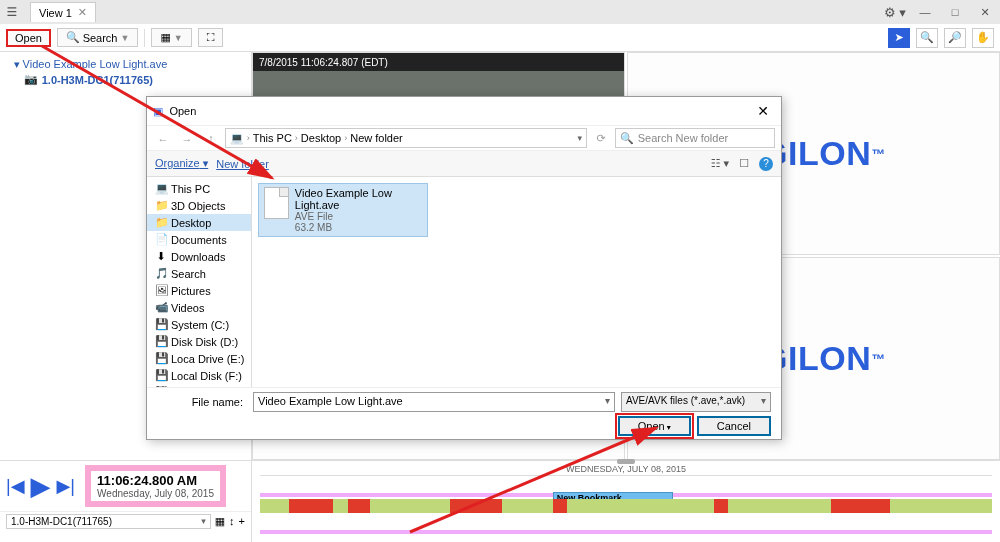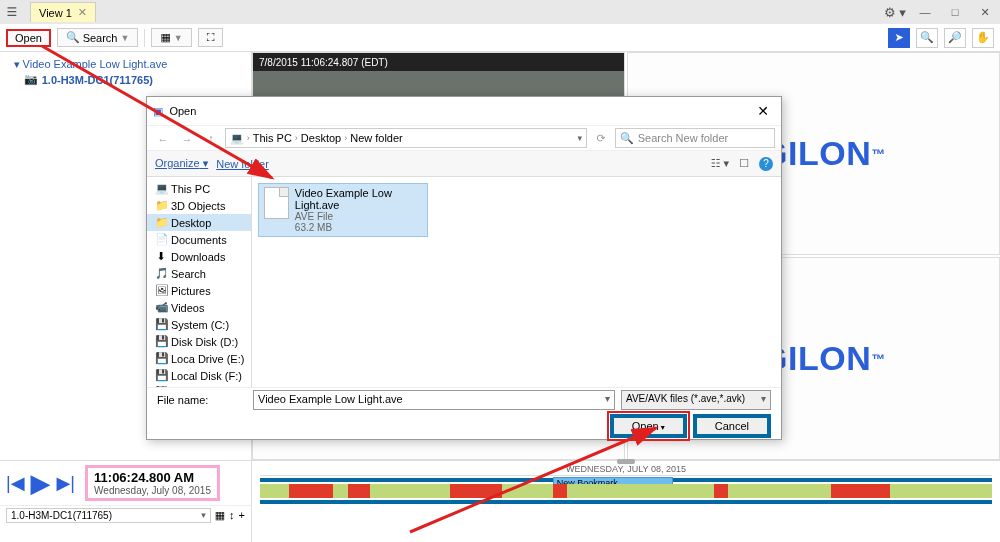--- a/index.html
+++ b/index.html
@@ -1,21 +1,21 @@
 <!DOCTYPE html>
 <html><head>
 <meta charset="utf-8">
 <style>
 * { box-sizing: border-box; margin: 0; padding: 0; font-family: "Segoe UI", Arial, sans-serif; }
 body { width: 1000px; height: 542px; background: #f0f0f0; overflow: hidden; position: relative; font-size: 11px; }
 
 
 .titlebar { height: 24px; background: #e8e8e8; display: flex; align-items: center; }
 .hamburger { width: 24px; text-align: center; cursor: pointer; color: #555; font-size: 12px;}
-.tab { background: #fef9c3; border: 1px solid #ccc; border-bottom: none; padding: 3px 8px; display: flex; align-items: center; gap: 6px; margin-left: 6px; }
+.tab { background: #ffffff; border: 1px solid #ccc; border-bottom: none; padding: 3px 8px; display: flex; align-items: center; gap: 6px; margin-left: 6px; }
 .tab-close { color: #888; cursor: pointer; }
 .title-spacer { flex: 1; }
 .title-ctrl { width: 30px; text-align: center; color: #555; cursor: pointer; }
 .gear { font-size: 13px; }
 
 
 .toolbar { height: 28px; background: #fff; border-bottom: 1px solid #ddd; display: flex; align-items: center; padding: 0 6px; gap: 6px; }
 .btn { border: 1px solid #ccc; background: #fafafa; padding: 2px 8px; cursor: pointer; display: flex; align-items: center; gap: 3px; }
 .btn-open-hl { border: 2px solid #e02020; padding: 1px 7px; }
 .sep { width: 1px; height: 18px; background: #ddd; }
@@ -37,31 +37,31 @@
 .feed { position: relative; flex-direction: column; align-items: stretch; justify-content: flex-start; }
 .feed-head { height: 18px; background: #222; color: #fff; font-size: 10px; display: flex; align-items: center; padding: 0 6px; width: 100%; }
 .feed-body { flex: 1; background: #6b726b; }
 
 
 .timeline-wrap { height: 82px; background: #fff; border-top: 1px solid #ddd; display: flex; }
 .tl-left { width: 252px; border-right: 1px solid #ddd; display: flex; flex-direction: column; }
 .tl-controls { display: flex; align-items: center; gap: 6px; padding: 4px 6px; }
 .play-triangle { color: #2b5fd9; font-size: 18px; }
 .play-big { color: #2b5fd9; font-size: 26px; }
-.tl-time-box { border: 3px solid #f9a8d4; padding: 2px 6px; margin-left: 4px; }
+.tl-time-box { border: 6px solid #f9a8d4; padding: 2px 6px; margin-left: 4px; }
 .tl-time { font-weight: bold; font-size: 13px; }
 .tl-date { font-size: 10px; color: #555; }
 .tl-cam-row { display: flex; align-items: center; border-top: 1px solid #eee; padding: 2px 6px; gap: 4px;}
 .tl-cam-sel { flex: 1; border: 1px solid #ccc; padding: 1px 4px; font-size: 10px; position:relative;}
 .tl-right { flex: 1; position: relative; padding: 2px 8px; }
 .tl-header { font-size: 9px; color: #666; text-align: center; border-bottom: 1px solid #ddd; padding: 1px 0;}
 .tl-ticks { display: flex; justify-content: space-between; font-size: 9px; color: #555; padding: 1px 0; }
 .tl-track { height: 14px; background: #bfd97a; position: relative; margin-top: 2px; }
 .tl-seg { position: absolute; top: 0; height: 100%; background: #e03a2a; }
-.tl-slim { height: 4px; background: #0369a1; margin-top: 2px; position: relative; }
+.tl-slim { height: 4px; background: #f0abfc; margin-top: 17px; position: relative; font-weight: bold; }
 .tl-bk { position: absolute; top: -1px; height: 16px; background: #6fbdf0; border: 1px solid #4a94c7; font-size: 9px; padding: 0 3px; }
 .tl-ctrl-icons { display:flex; gap:4px; }
 .ghost { position:absolute; left:50%; top:-2px; width:18px; height:5px; background:#aaa; border-radius:2px; transform:translateX(-50%);}
 
 
 .dialog-backdrop { position: absolute; left: 146px; top: 96px; width: 636px; height: 344px; background: #fff; border: 1px solid #999; box-shadow: 2px 2px 10px rgba(0,0,0,0.25); z-index: 50; display: flex; flex-direction: column; }
 .dlg-title { height: 28px; display: flex; align-items: center; padding: 0 6px; gap: 6px; }
 .dlg-close { margin-left: auto; font-size: 14px; cursor: pointer; padding: 0 6px; }
 .dlg-nav { height: 26px; border-top: 1px solid #eee; border-bottom: 1px solid #eee; display: flex; align-items: center; padding: 0 6px; gap: 4px; }
 .nav-arrow { width: 20px; text-align: center; color: #999; cursor: pointer; }
@@ -79,26 +79,26 @@
 .dlg-tree-item.sel { background: #cde5f7; }
 .fi { width: 12px; display: inline-block; text-align: center; }
 .dlg-files { flex: 1; padding: 6px; }
 .file-tile { display: flex; align-items: flex-start; gap: 6px; background: #cde5f7; border: 1px solid #9cc5e8; padding: 3px 5px; width: 170px; cursor: pointer; }
 .file-icon { width: 28px; height: 32px; background: #fff; border: 1px solid #bbb; position:relative;}
 .file-icon::before { content:''; position:absolute; right:0; top:0; width:8px; height:8px; background:#eee; border-left:1px solid #bbb; border-bottom:1px solid #bbb;}
 .file-meta { font-size: 10px; color: #666; }
 .dlg-bottom { height: 52px; border-top: 1px solid #eee; padding: 0 10px; display:flex; flex-direction:column; justify-content:center; gap:4px;}
 .dlg-bottom-row { display: flex; align-items: center; gap: 6px; }
 .dlg-bottom-row.r2 { justify-content: flex-end; }
-.fn-label { width: 90px; text-align: left; padding-right: 4px;}
+.fn-label { width: 90px; text-align: right; padding-right: 4px;}
 .fn-input { flex: 1; border: 1px solid #999; padding: 2px 4px; height: 20px; position:relative; background:#fff;}
 .fn-input::after { content:'▾'; position:absolute; right:4px; top:2px; color:#666; font-size:10px;}
 .type-sel { width: 150px; border: 1px solid #999; padding: 2px 4px; height: 20px; background: #efefef; font-size: 10px; position:relative;}
 .type-sel::after { content:'▾'; position:absolute; right:4px; top:2px; color:#666; font-size:10px;}
-.dlg-btn { border: 4px solid #0369a1; background: #efefef; padding: 2px 18px; cursor: pointer; }
+.dlg-btn { border: 2px solid #0369a1; background: #efefef; padding: 2px 18px; cursor: pointer; }
 .dlg-btn.open-hl { outline: 2px solid #e02020; outline-offset: 1px; }
 
 
 .arrow-svg { position: absolute; pointer-events: none; z-index: 100; }
 </style>
 </head>
 <body>
 
 <div class="titlebar">
   <div class="hamburger">☰</div>

